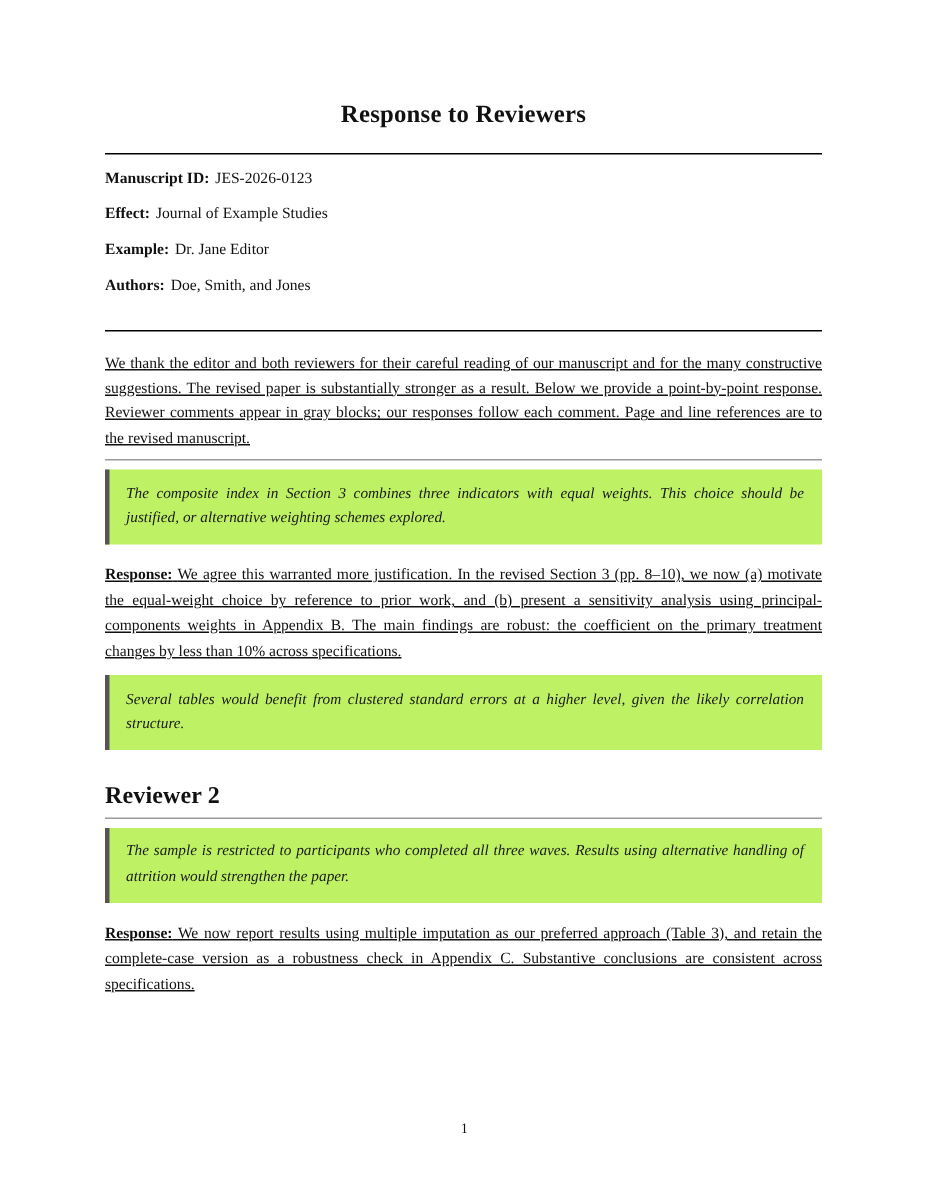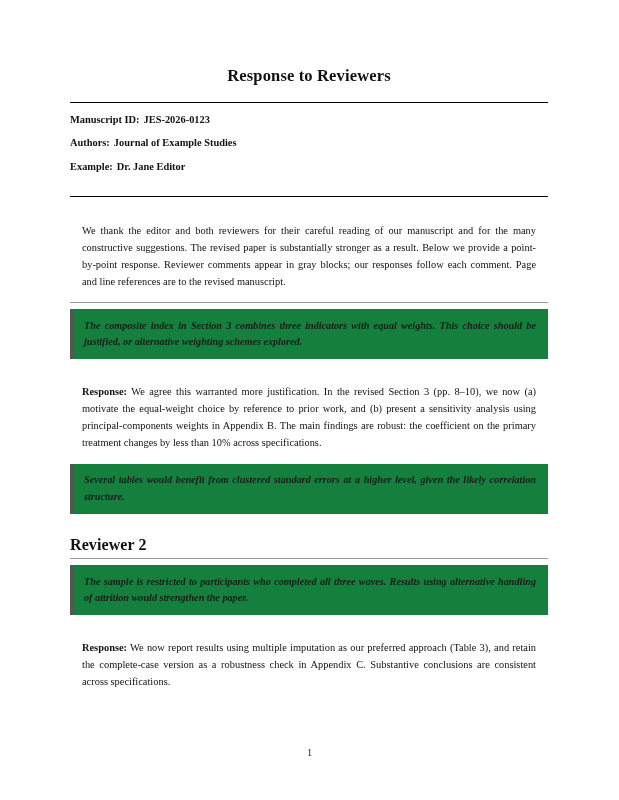--- a/index.html
+++ b/index.html
@@ -70,32 +70,33 @@
   .meta-row {
     font-size: 10.4px;
     line-height: 1.0;
     padding-bottom: 13.2px;
     white-space: nowrap;
   }
   .meta-label {
     font-weight: bold;
   }
   .meta-value {
-    font-weight: bold;
+    font-weight: normal;
     padding-left: 4px;
   }
 
   
   .para {
     font-size: 10.4px;
     line-height: 1.62;
     text-align: justify;
     text-justify: inter-word;
-    margin: 12px;
+    margin: 0;
     hyphens: none;
+    text-decoration: underline;
   }
   .intro { padding-top: 14px; }
 
   .response { padding-top: 13px; }
   .response-label { font-weight: bold; }
 
   
   .rev-heading {
     font-size: 16px;
     font-weight: bold;
@@ -107,26 +108,25 @@
   .rule-thin {
     border: 0;
     border-top: 0.9px solid #9a9a9a;
     margin: 0;
     margin-top: 4px;
     width: 478px;
   }
 
   
   .quote {
-    background: #15803d;
+    background: #bef264;
     border-left: 3.2px solid #555555;
     box-sizing: border-box;
     padding: 8.5px 12px 8.5px 11px;
     margin-top: 7px;
-    font-weight: bold;
   }
   .quote-first { margin-top: 6px; }
   .quote-text {
     font-style: italic;
     font-size: 10.2px;
     line-height: 1.62;
     text-align: justify;
     text-justify: inter-word;
     margin: 0;
     color: #1a1a1a;
@@ -152,24 +152,27 @@
     <h1 class="doc-title">Response to Reviewers</h1>
 
 
     <hr class="rule-thick rule-top">
 
     <div class="meta">
       <div class="meta-row">
         <span class="meta-label">Manuscript ID:</span><span class="meta-value">JES-2026-0123</span>
       </div>
       <div class="meta-row">
-        <span class="meta-label">Authors:</span><span class="meta-value">Journal of Example Studies</span>
+        <span class="meta-label">Effect:</span><span class="meta-value">Journal of Example Studies</span>
       </div>
       <div class="meta-row">
         <span class="meta-label">Example:</span><span class="meta-value">Dr. Jane Editor</span>
+      </div>
+      <div class="meta-row">
+        <span class="meta-label">Authors:</span><span class="meta-value">Doe, Smith, and Jones</span>
       </div>
     </div>
 
     <hr class="rule-thick rule-bottom">
 
     <p class="para intro">We thank the editor and both reviewers for their careful reading of our manuscript and for the many constructive suggestions. The revised paper is substantially stronger as a result. Below we provide a point-by-point response. Reviewer comments appear in gray blocks; our responses follow each comment. Page and line references are to the revised manuscript.</p>
 
     <hr class="rule-thin">
 
     <div class="quote quote-first">

